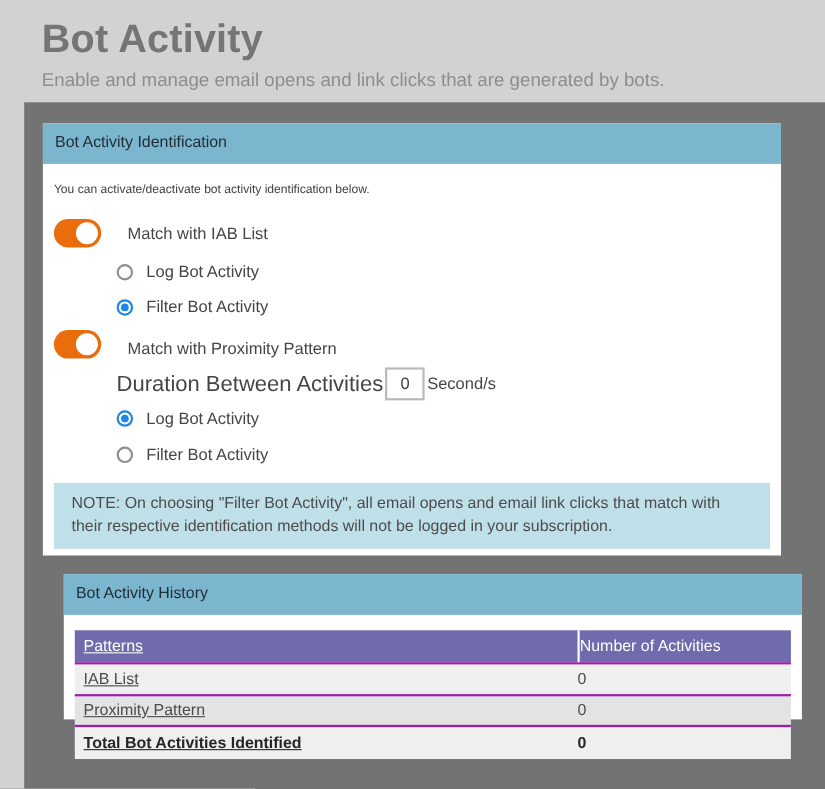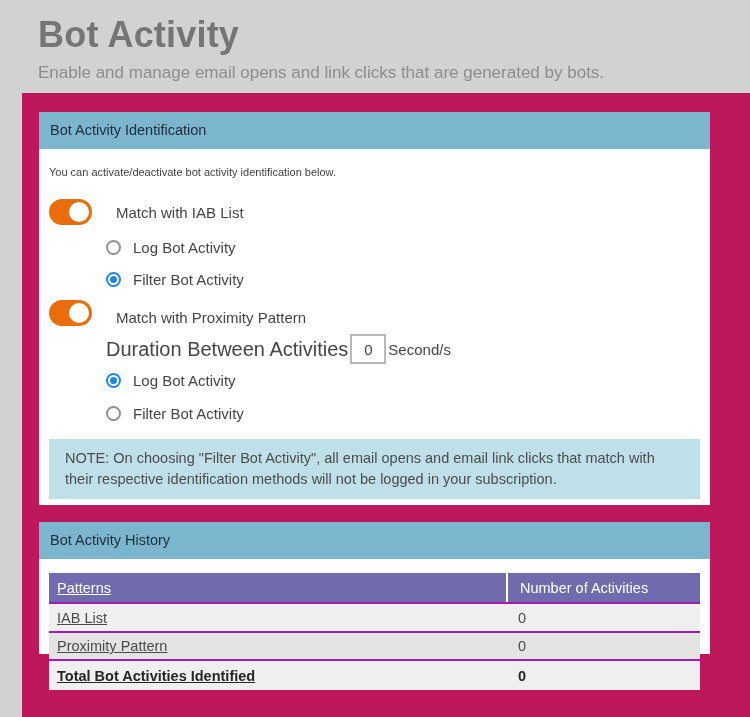--- a/index.html
+++ b/index.html
@@ -9,26 +9,26 @@
     background:#d2d2d2;
     position:relative;
     overflow:hidden;
   }
   .page-header { position:absolute; left:38px; top:14px; width:690px; }
   .page-title { font-size:36px; font-weight:bold; color:#757575; letter-spacing:.2px; }
   .page-subtitle { font-size:17px; color:#8d8d8d; margin-top:7px; }
 
   .content-panel {
     position:absolute; left:22px; top:93px; right:0; bottom:0;
-    background:#be185d;
+    background:#737373;
   }
 
   .card { position:absolute; left:17px; width:671px; background:#ffffff; }
   .card-identification { top:19px; height:393px; }
-  .card-history { top:429px; height:132px; }
+  .card-history { top:429px; height:132px;margin-left:19px; }
 
   .card-header {
     position:absolute; left:0; top:0; right:0; height:37px;
     background:#7cb5ce; color:#1d2e38;
     font-size:14.5px; line-height:37px; padding-left:11px;
   }
 
   .intro { position:absolute; left:10px; top:54px; font-size:11px; color:#3f3f3f; }
 
   .toggle-row, .radio-row, .duration-row { position:absolute; left:10px; display:flex; align-items:center; }
@@ -67,21 +67,21 @@
   .note-box {
     position:absolute; left:10px; top:327px; width:651px; height:60px;
     background:#bfe0e8; color:#4c4c4c; font-size:14.5px; line-height:21px;
     padding:9px 16px;
   }
 
   .history-table { position:absolute; left:10px; top:51px; width:651px; font-size:14.5px; }
   .trow { display:flex; align-items:center; }
   .thead { background:#6f6bac; color:#ffffff; height:29px; }
   .cell-pattern { width:457px; padding-left:8px;text-decoration:underline; }
-  .cell-count { flex:1; padding-left:12px; }
+  .cell-count { flex:1; }
   .thead .cell-count { border-left:2px solid #ffffff; height:100%; display:flex; align-items:center; }
   .trow-data { color:#4b4b4b; border-top:2px solid #a21caf; }
   .row-light { background:#efefef; height:29px; }
   .row-dark  { background:#e3e3e3; height:28px; }
   .row-total { background:#efefef; height:31px; font-weight:bold; color:#262626; }
 </style>
 </head>
 <body>
 
 <div class="page-header">

